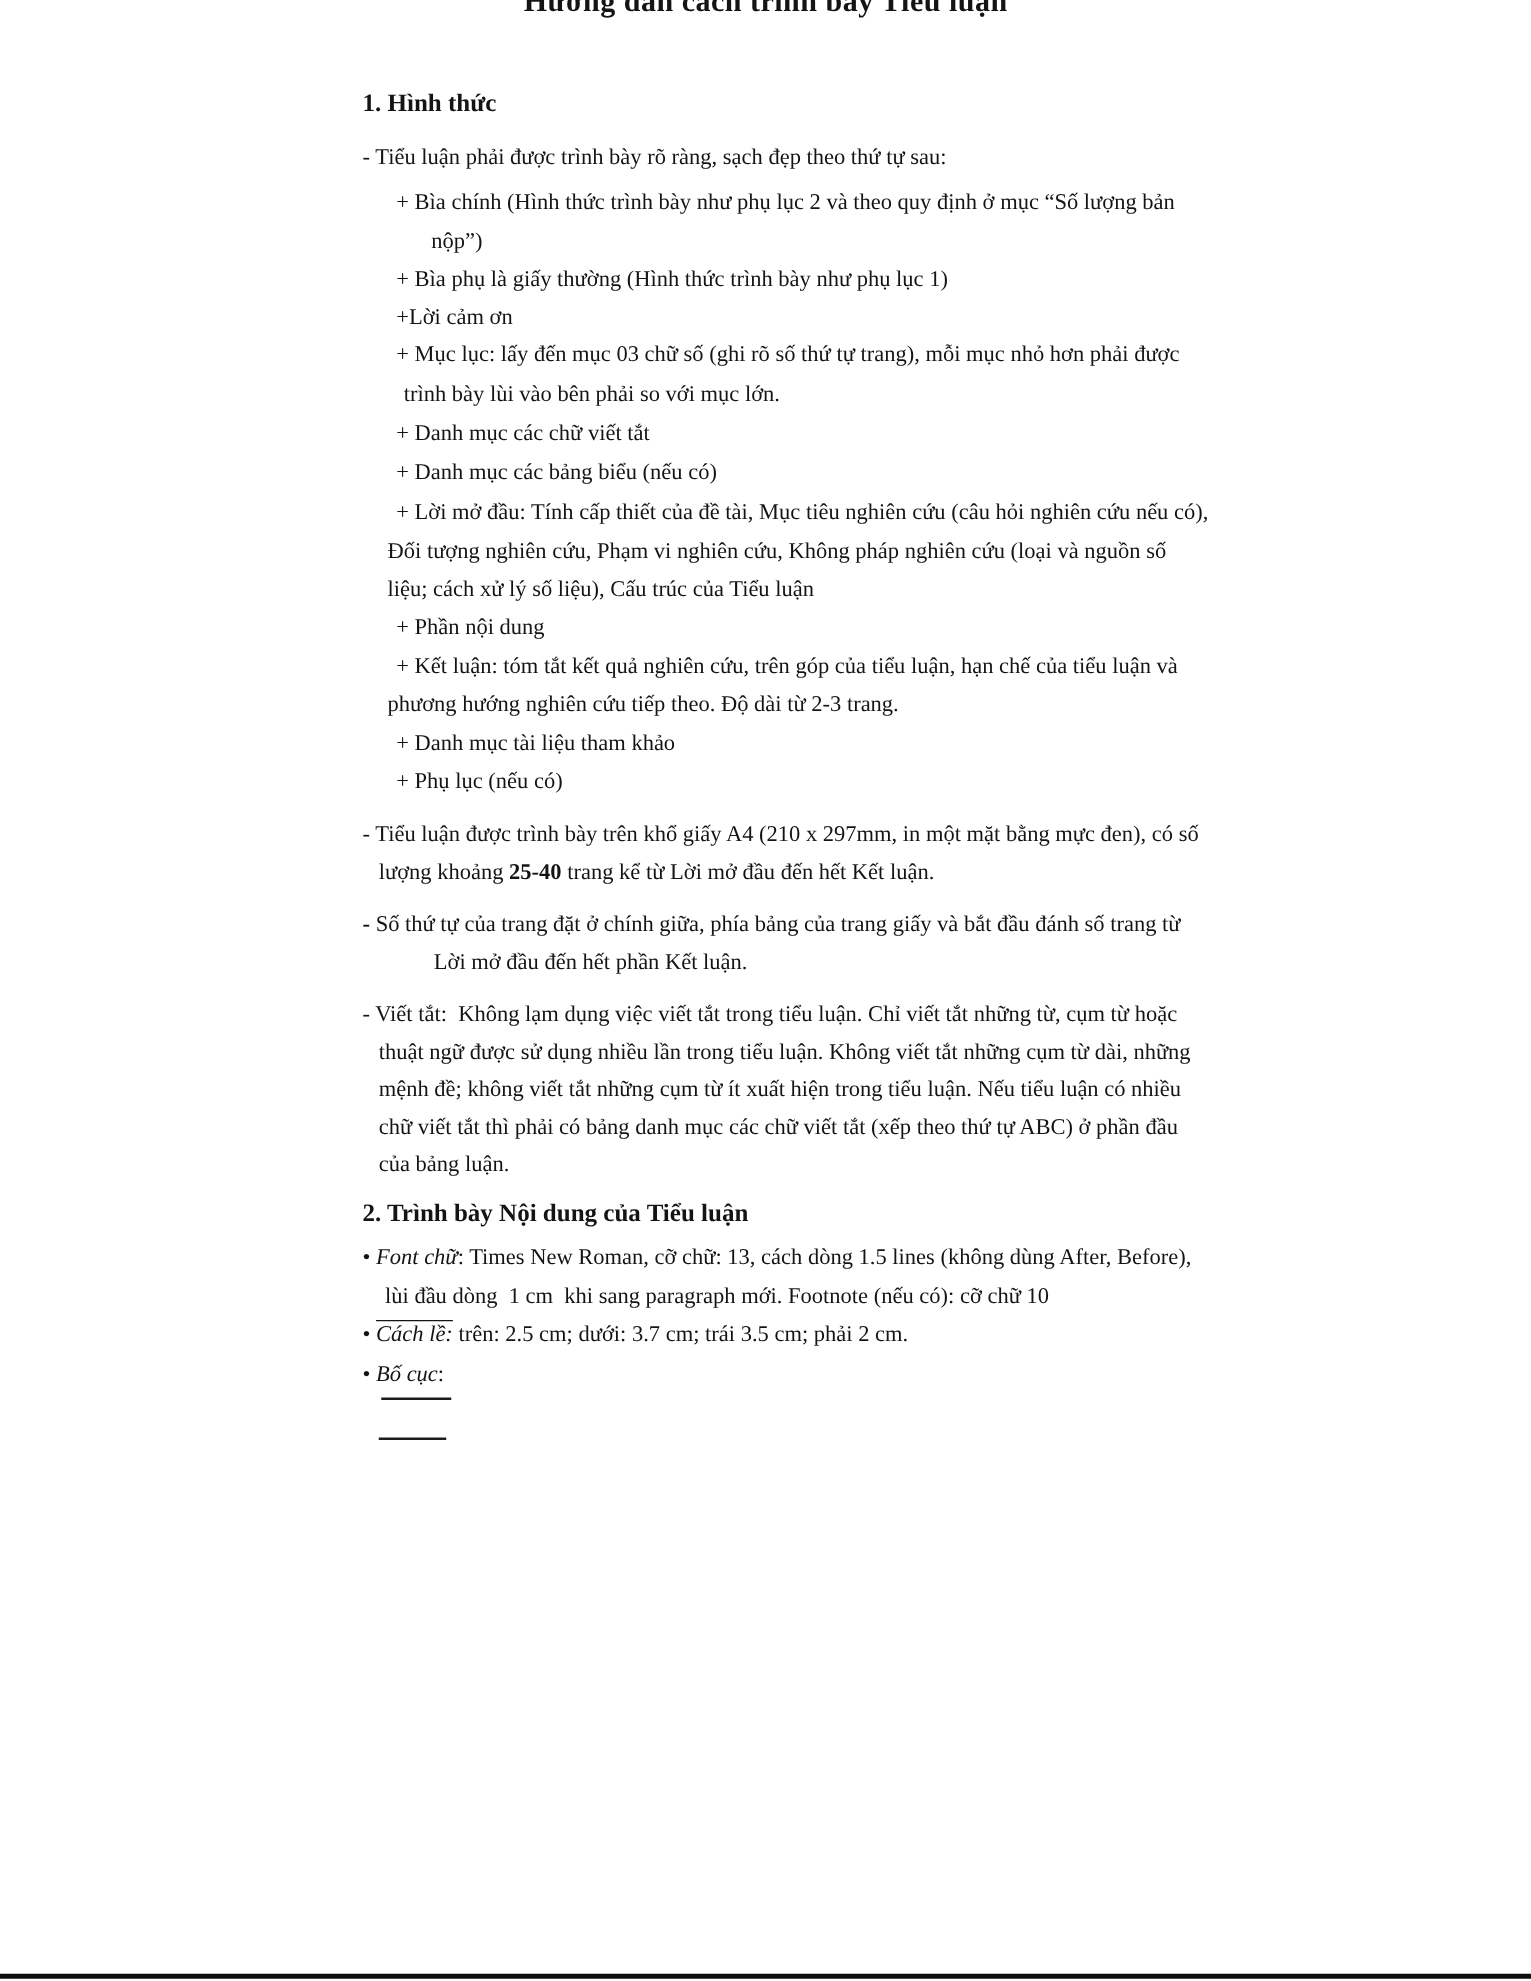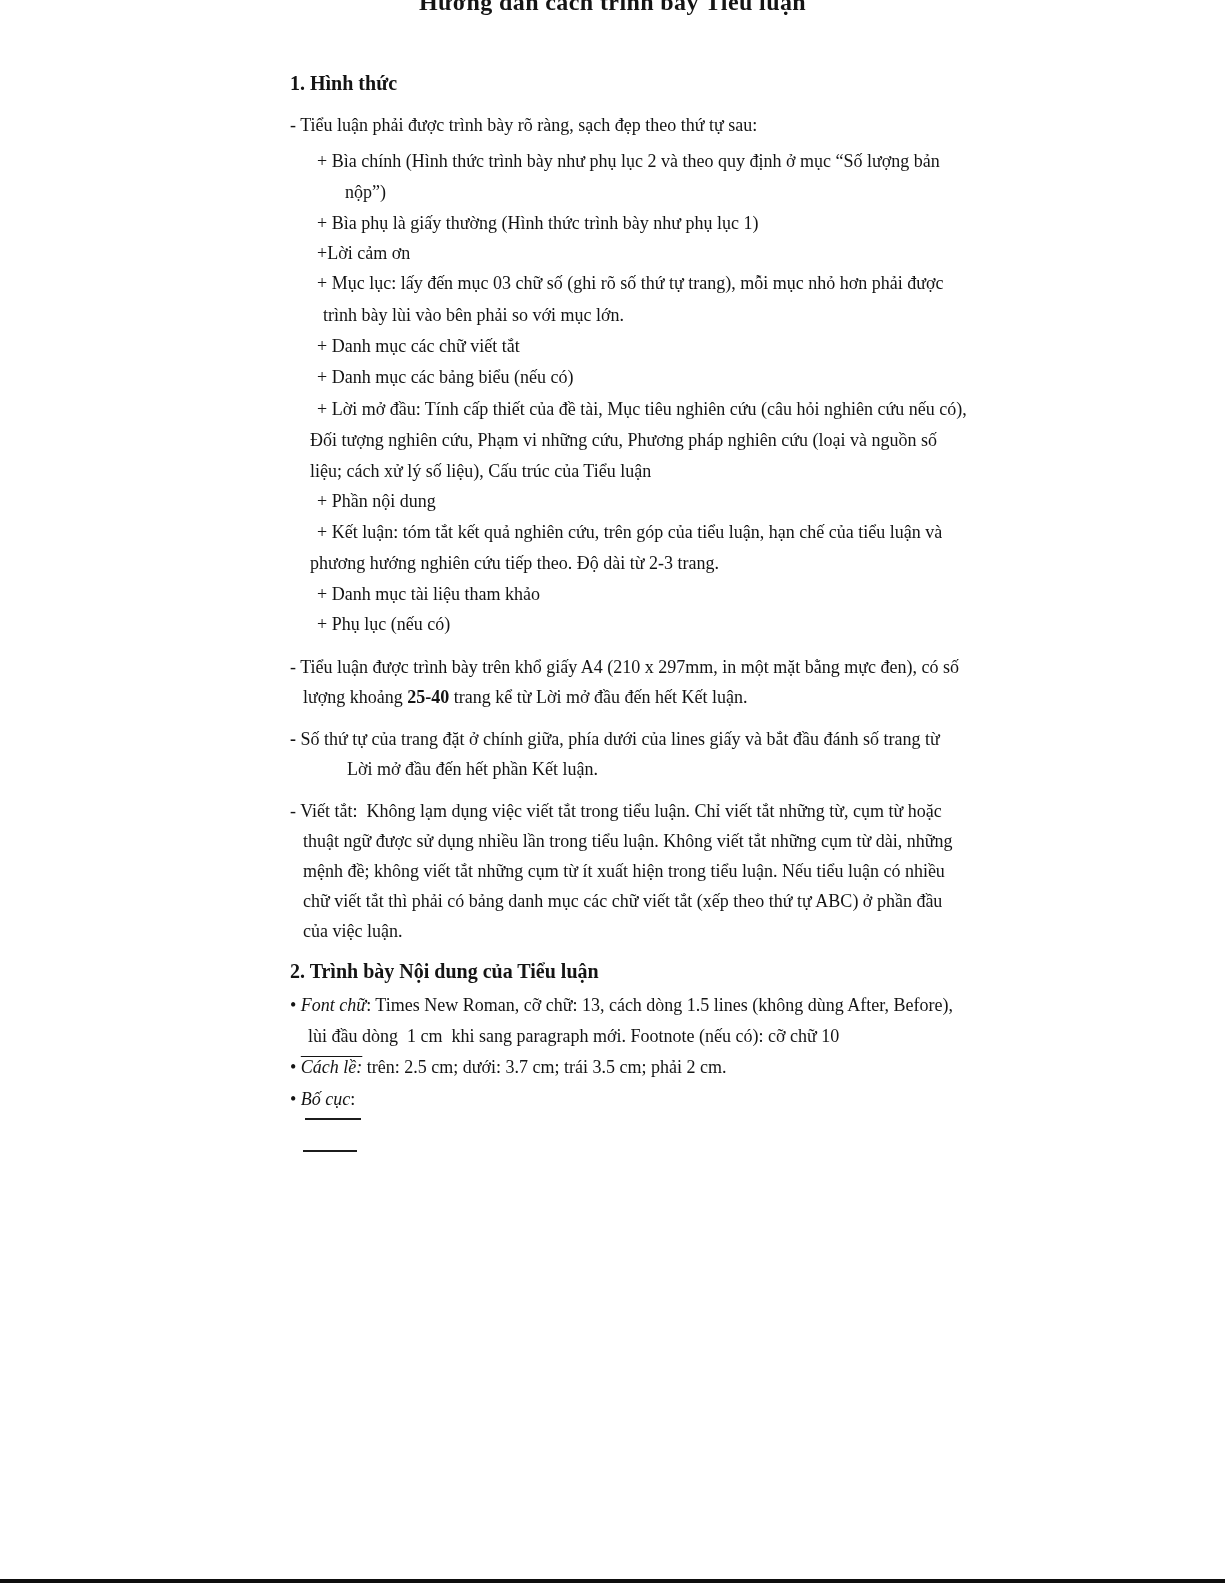--- a/index.html
+++ b/index.html
@@ -54,36 +54,36 @@
       <div class="line" style="top: 112px; left: 290px;"><span>- Tiểu luận phải được trình bày rõ ràng, sạch đẹp theo thứ tự sau:</span></div>
       <div class="line" style="top: 148px; left: 317px;"><span>+ Bìa chính (Hình thức trình bày như phụ lục 2 và theo quy định ở mục “Số lượng bản</span></div>
       <div class="line" style="top: 179px; left: 345px;"><span>nộp”)</span></div>
       <div class="line" style="top: 210px; left: 317px;"><span>+ Bìa phụ là giấy thường (Hình thức trình bày như phụ lục 1)</span></div>
       <div class="line" style="top: 240px; left: 317px;"><span>+Lời cảm ơn</span></div>
       <div class="line" style="top: 270px; left: 317px;"><span>+ Mục lục: lấy đến mục 03 chữ số (ghi rõ số thứ tự trang), mỗi mục nhỏ hơn phải được</span></div>
       <div class="line" style="top: 302px; left: 323px;"><span>trình bày lùi vào bên phải so với mục lớn.</span></div>
       <div class="line" style="top: 333px; left: 317px;"><span>+ Danh mục các chữ viết tắt</span></div>
       <div class="line" style="top: 364px; left: 317px;"><span>+ Danh mục các bảng biểu (nếu có)</span></div>
       <div class="line" style="top: 396px; left: 317px;"><span>+ Lời mở đầu: Tính cấp thiết của đề tài, Mục tiêu nghiên cứu (câu hỏi nghiên cứu nếu có),</span></div>
-      <div class="line" style="top: 427px; left: 310px;"><span>Đối tượng nghiên cứu, Phạm vi những cứu, Phương pháp nghiên cứu (loại và nguồn số</span></div>
+      <div class="line" style="top: 427px; left: 310px;"><span>Đối tượng nghiên cứu, Phạm vi nghiên cứu, Không pháp nghiên cứu (loại và nguồn số</span></div>
       <div class="line" style="top: 458px; left: 310px;"><span>liệu; cách xử lý số liệu), Cấu trúc của Tiểu luận</span></div>
       <div class="line" style="top: 488px; left: 317px;"><span>+ Phần nội dung</span></div>
       <div class="line" style="top: 519px; left: 317px;"><span>+ Kết luận: tóm tắt kết quả nghiên cứu, trên góp của tiểu luận, hạn chế của tiểu luận và</span></div>
       <div class="line" style="top: 550px; left: 310px;"><span>phương hướng nghiên cứu tiếp theo. Độ dài từ 2-3 trang.</span></div>
       <div class="line" style="top: 581px; left: 317px;"><span>+ Danh mục tài liệu tham khảo</span></div>
       <div class="line" style="top: 611px; left: 317px;"><span>+ Phụ lục (nếu có)</span></div>
       <div class="line" style="top: 654px; left: 290px;"><span>- Tiểu luận được trình bày trên khổ giấy A4 (210 x 297mm, in một mặt bằng mực đen), có số</span></div>
       <div class="line" style="top: 684px; left: 303px;"><span>lượng khoảng </span><span style="font-weight: bold;">25-40</span><span> trang kể từ Lời mở đầu đến hết Kết luận.</span></div>
-      <div class="line" style="top: 726px; left: 290px;"><span style="font-weight: bold;">- </span><span>Số thứ tự của trang đặt ở chính giữa, phía dưới của lines giấy và bắt đầu đánh số trang từ</span></div>
+      <div class="line" style="top: 726px; left: 290px;"><span style="font-weight: bold;">- </span><span>Số thứ tự của trang đặt ở chính giữa, phía bảng của trang giấy và bắt đầu đánh số trang từ</span></div>
       <div class="line" style="top: 756px; left: 303px; margin-left: 44px;"><span>Lời mở đầu đến hết phần Kết luận.</span></div>
       <div class="line" style="top: 798px; left: 290px;"><span>- Viết tắt:  Không lạm dụng việc viết tắt trong tiểu luận. Chỉ viết tắt những từ, cụm từ hoặc</span></div>
       <div class="line" style="top: 828px; left: 303px;"><span>thuật ngữ được sử dụng nhiều lần trong tiểu luận. Không viết tắt những cụm từ dài, những</span></div>
       <div class="line" style="top: 858px; left: 303px;"><span>mệnh đề; không viết tắt những cụm từ ít xuất hiện trong tiểu luận. Nếu tiểu luận có nhiều</span></div>
       <div class="line" style="top: 888px; left: 303px;"><span>chữ viết tắt thì phải có bảng danh mục các chữ viết tắt (xếp theo thứ tự ABC) ở phần đầu</span></div>
-      <div class="line" style="top: 918px; left: 303px;"><span>của việc luận.</span></div>
+      <div class="line" style="top: 918px; left: 303px;"><span>của bảng luận.</span></div>
       <div class="line heading" style="top: 958px; left: 290px;"><span style="font-weight: bold;">2. Trình bày Nội dung của Tiểu luận</span></div>
       <div class="line" style="top: 992px; left: 290px;"><span>• </span><span style="font-style: italic;">Font chữ</span><span>: Times New Roman, cỡ chữ: 13, cách dòng 1.5 lines (không dùng After, Before),</span></div>
       <div class="line" style="top: 1023px; left: 308px;"><span>lùi đầu dòng  1 cm  khi sang paragraph mới. Footnote (nếu có): cỡ chữ 10</span></div>
       <div class="line" style="top: 1054px; left: 290px;"><span>• </span><span style="font-style: italic; text-decoration: overline;">Cách lề:</span><span> trên: 2.5 cm; dưới: 3.7 cm; trái 3.5 cm; phải 2 cm.</span></div>
       <div class="line" style="top: 1086px; left: 290px;"><span>• </span><span style="font-style: italic;">Bố cục</span><span>:</span></div>
       <div class="rule" style="top: 1118px; left: 305px; width: 56px;"></div>
       <div class="rule" style="top: 1150px; left: 303px; width: 54px;"></div>
     </div>
 
   <div class="bottom-bar"></div>

